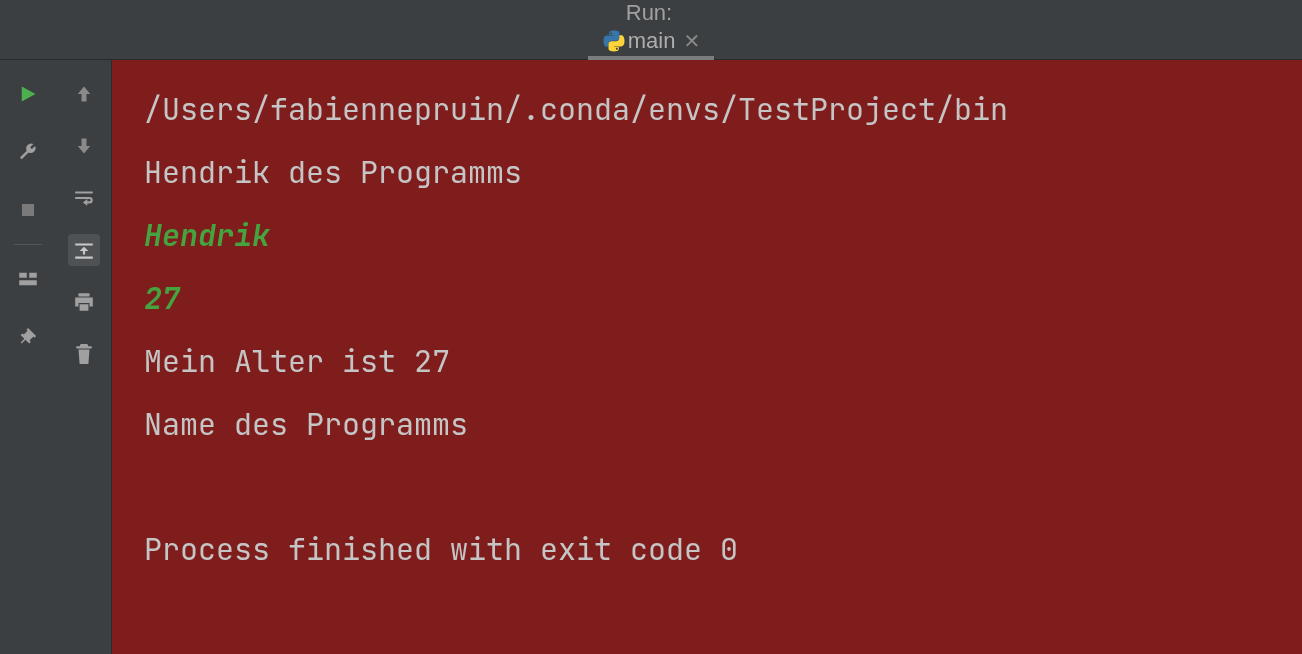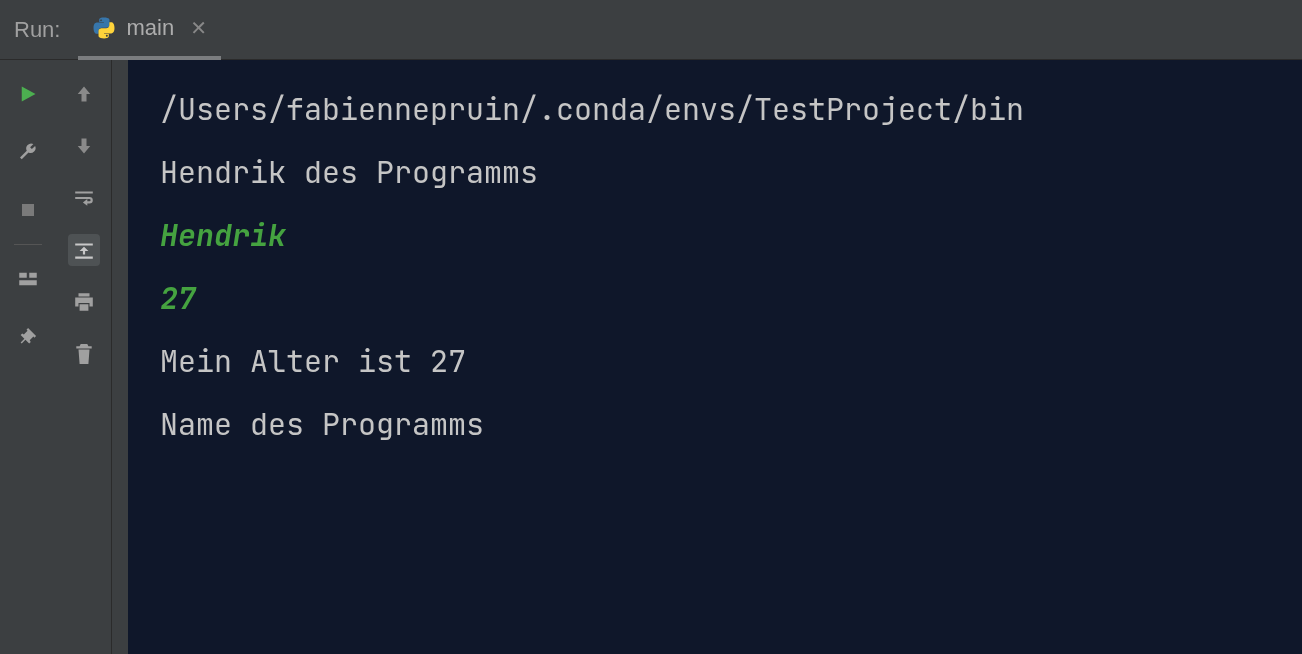--- a/index.html
+++ b/index.html
@@ -14,34 +14,35 @@
       font-family: -apple-system, BlinkMacSystemFont, "Segoe UI", sans-serif;
       overflow: hidden;
       color: #bbbbbb;
     }
     .topbar {
       height: 60px;
       display: flex;
       align-items: center;
       background: #3c3f41;
       border-bottom: 1px solid #2b2b2b;
+      flex-direction: column;
     }
     .run-label {
       color: #a0a0a0;
       font-size: 22px;
       padding: 0 18px 0 14px;
     }
     .tab {
       display: flex;
       align-items: center;
       height: 60px;
       padding: 0 14px;
       border-bottom: 4px solid #7b7d7f;
       margin-bottom: -1px;
-      gap: 10px;
+      gap: 2px;
     }
     .tab-icon {
       width: 24px;
       height: 24px;
       flex-shrink: 0;
     }
     .tab-name {
       font-size: 22px;
       color: #adadad;
     }
@@ -87,29 +88,28 @@
       background: #4e5254;
     }
     .tool-divider {
       width: 28px;
       height: 1px;
       background: #555;
       margin: -8px 0;
     }
     .console {
       flex: 1;
-      background: #0f172a;
+      background: #7f1d1d;
       padding: 18px 0 0 32px;
       font-family: "JetBrains Mono", "Menlo", "Consolas", monospace;
       font-size: 30px;
       line-height: 2.1;
       color: #c5c5c5;
       overflow: hidden;
       white-space: nowrap;
-      margin-left: 16px;
     }
     .console .line {
       display: block;
     }
     .input-line {
       color: #45a340;
       font-style: italic;
       font-weight: bold;
     }
     .blank-line {
@@ -202,14 +202,15 @@
   </div>
 
   <div class="console">
     <span class="line">/Users/fabiennepruin/.conda/envs/TestProject/bin</span>
     <span class="line">Hendrik des Programms</span>
     <span class="line input-line">Hendrik</span>
     <span class="line input-line">27</span>
     <span class="line">Mein Alter ist 27</span>
     <span class="line">Name des Programms</span>
     <div class="blank-line"></div>
+    <span class="line">Process finished with exit code 0</span>
   </div>
 </div>
 
 </body></html>

